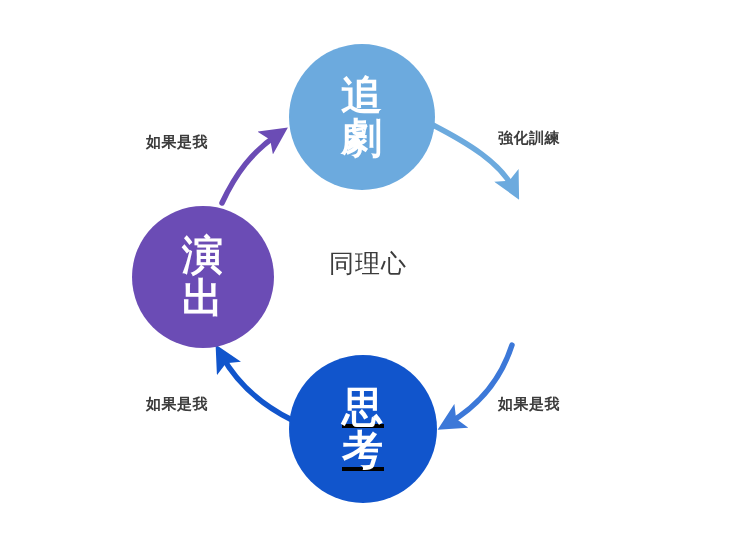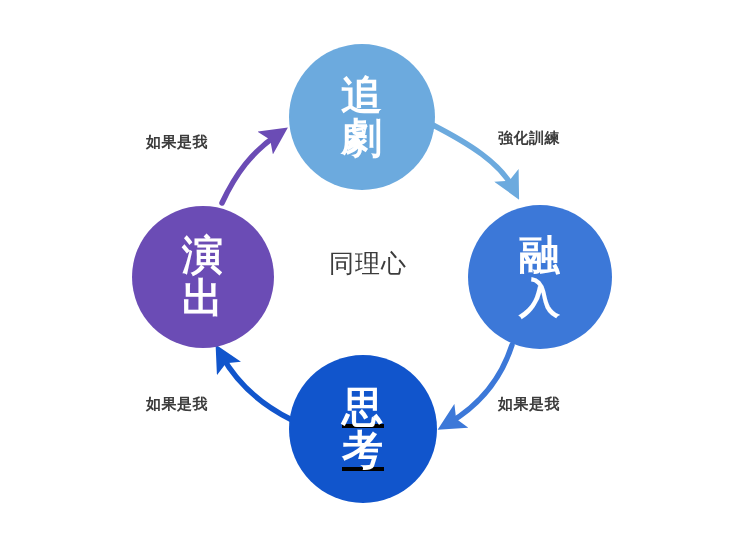--- a/index.html
+++ b/index.html
@@ -133,23 +133,20 @@
 
     <path d="M 292,420 C 262,405 237,383 222,356" fill="none" stroke="#1155CC" stroke-width="5.5" stroke-linecap="round" marker-end="url(#head-darkblue)"></path>
 
     <path d="M 222,203 C 236,173 252,152 277,135" fill="none" stroke="#6B4CB5" stroke-width="5.5" stroke-linecap="round" marker-end="url(#head-purple)"></path>
   </svg>
 
   <div class="node" id="node-top" style="background: rgb(108, 170, 222);">
     <span class="node-label">追劇</span>
   </div>
 
-  <div class="node" id="node-right" style="background: rgb(60, 120, 216);">
-    <span class="node-label">融入</span>
-  </div>
 
   <div class="node" id="node-bottom" style="background: rgb(17, 85, 204);">
     <span class="node-label">思考</span>
   </div>
 
   <div class="node" id="node-left" style="background: rgb(107, 76, 181); font-family: Liberation Serif, serif;">
     <span class="node-label">演出</span>
   </div>
 
   <div class="center-text">

